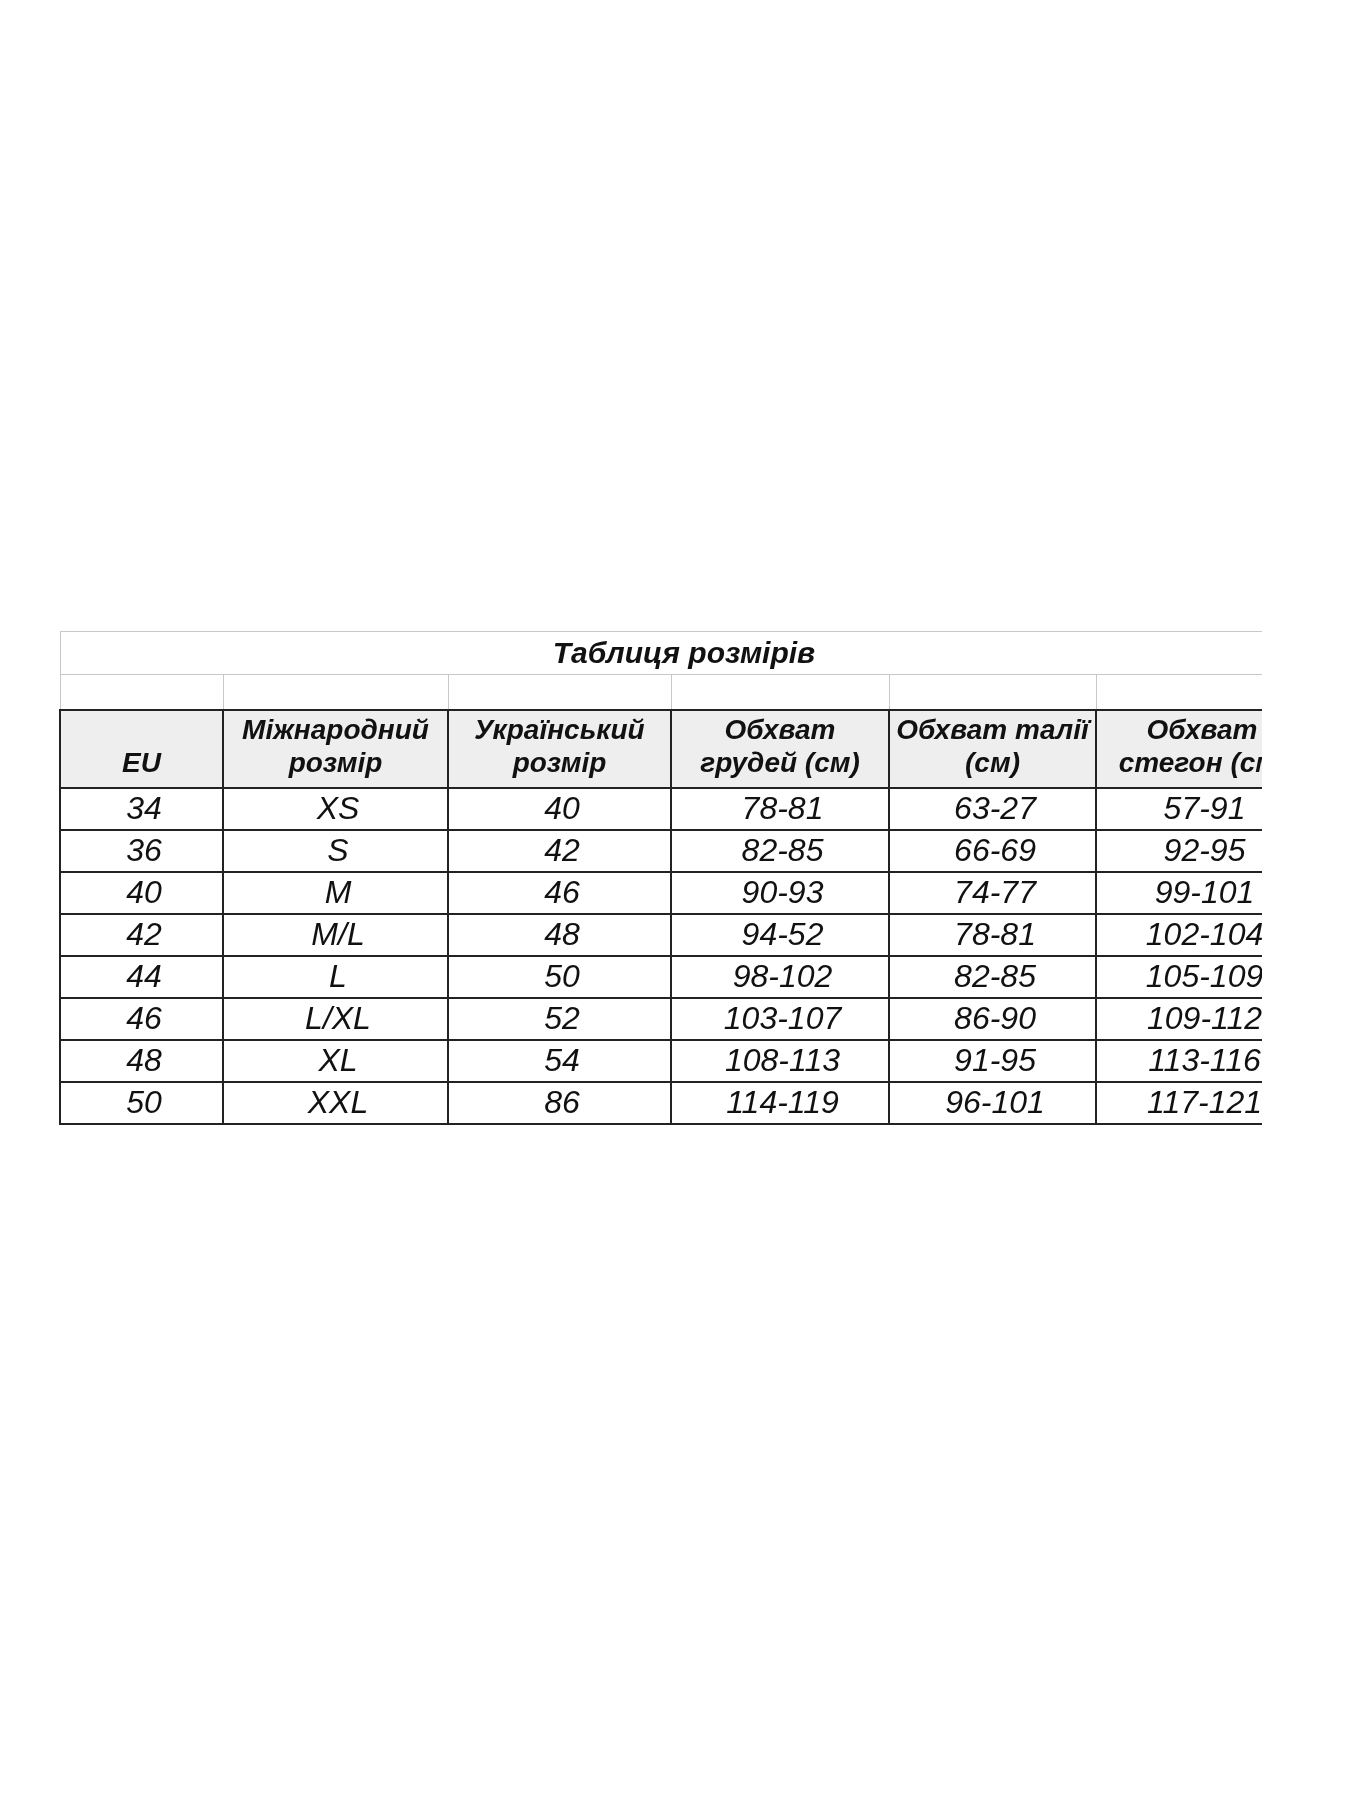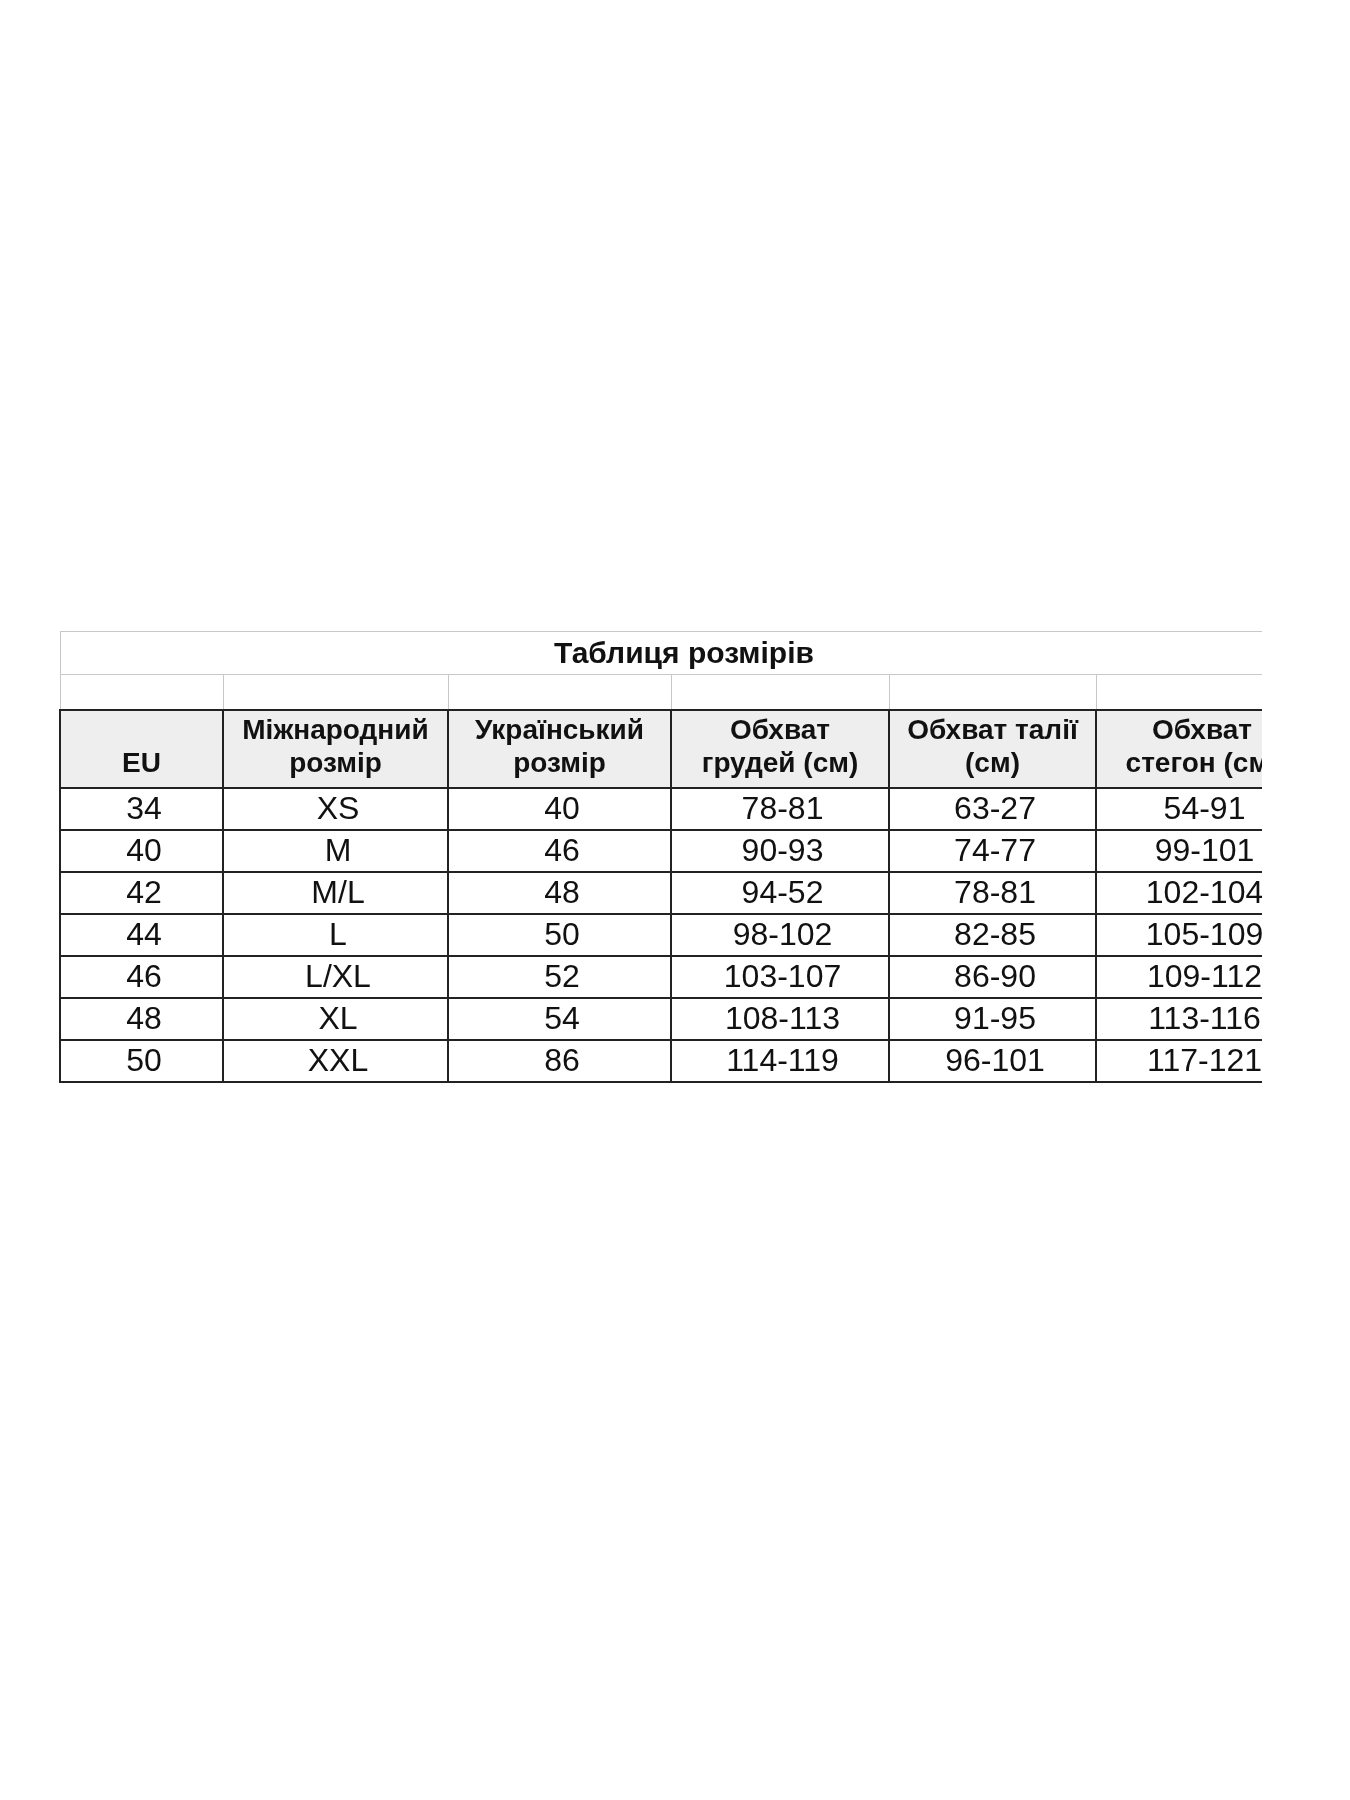--- a/index.html
+++ b/index.html
@@ -10,20 +10,21 @@
     height: 1800px;
     font-family: "Liberation Sans", "DejaVu Sans", sans-serif;
     color: #111111;
   }
   .page {
     position: relative;
     width: 1262px;
     height: 1800px;
     background: #ffffff;
     overflow: hidden;
+    font-style: italic;
   }
   table.size-table {
     position: absolute;
     left: 59px;
     top: 631px;
     width: 1248px;
     border-collapse: collapse;
     table-layout: fixed;
   }
   tr.title-row { height: 43px; }
@@ -105,21 +106,29 @@
       <th class="header-cell">Обхват
 стегон (см)</th>
     </tr>
 
     <tr class="data-row">
       <td>34</td>
       <td>XS</td>
       <td>40</td>
       <td>78-81</td>
       <td>63-27</td>
-      <td>54-91</td>
+      <td>57-91</td>
+    </tr>
+    <tr class="data-row">
+      <td>36</td>
+      <td>S</td>
+      <td>42</td>
+      <td>82-85</td>
+      <td>66-69</td>
+      <td>92-95</td>
     </tr>
     <tr class="data-row">
       <td>40</td>
       <td>M</td>
       <td>46</td>
       <td>90-93</td>
       <td>74-77</td>
       <td>99-101</td>
     </tr>
     <tr class="data-row">

